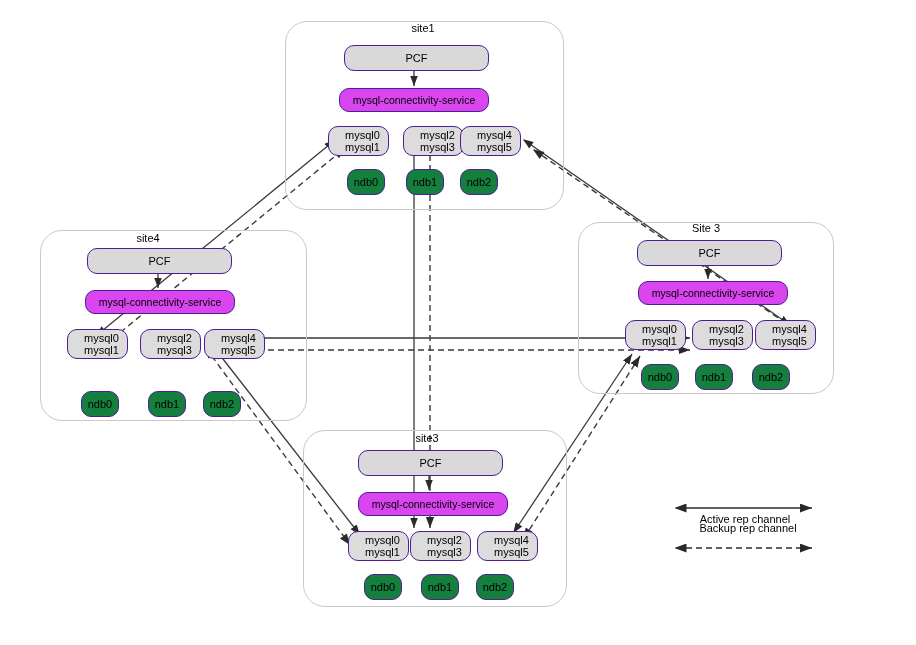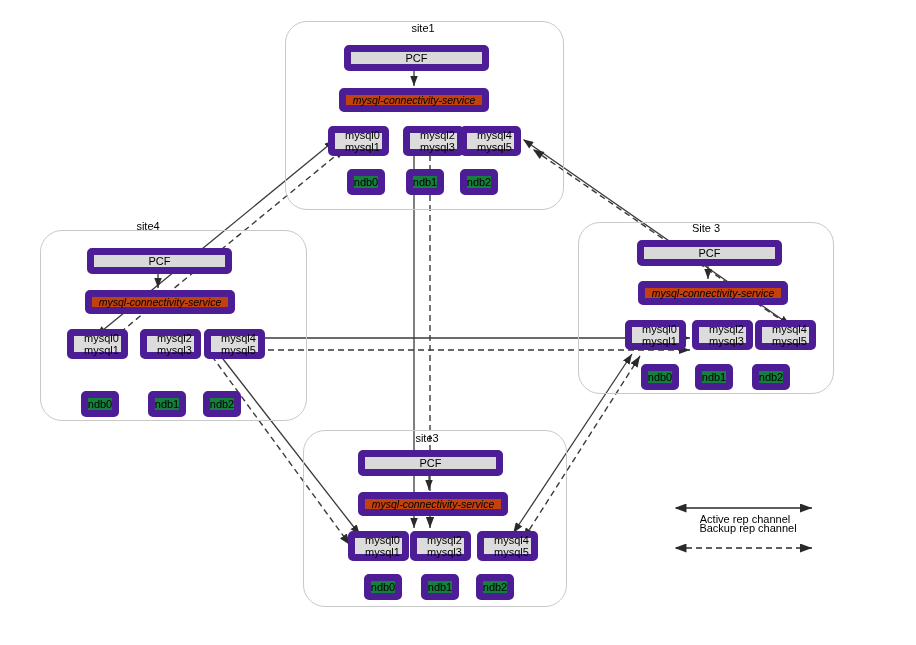--- a/index.html
+++ b/index.html
@@ -3,25 +3,25 @@
 <meta charset="utf-8">
 <style>
   html,body{margin:0;padding:0;background:#ffffff;}
   body{width:916px;height:645px;position:relative;overflow:hidden;
        font-family:"Liberation Sans","DejaVu Sans",sans-serif;color:#000;}
   #canvas{position:absolute;left:0;top:0;width:740px;height:645px;}
   svg.wires{position:absolute;left:0;top:0;width:916px;height:645px;pointer-events:none;}
   .site{position:absolute;border:1px solid #c9c9c9;border-radius:22px;background:transparent;}
   .site-title{position:absolute;font-size:11px;color:#000;text-align:center;white-space:nowrap;
               transform:translateX(-50%);}
-  .node{position:absolute;background:#dcdcdc;border:7px solid #4c1d95;border-radius:5px;
+  .node{position:absolute;background:#dcdcdc;border:1px solid #4c1d95;border-radius:10px;
         display:flex;align-items:center;justify-content:center;text-align:right;
         font-size:11px;line-height:12.5px;color:#000;box-sizing:border-box;}
   .node.pcf{background:#d9d9d9;}
-  .node.svc{background:#c2410c;font-size:10.5px;font-style:italic;}
+  .node.svc{background:#d946ef;font-size:10.5px;}
   .node.mysql{background:#dcdcdc;font-size:11px;flex-direction:column;padding-left:8px;}
   .node.ndb{background:#15803d;font-size:11px;}
   .legend-label{position:absolute;font-size:11px;color:#000;white-space:nowrap;
                 transform:translateX(-50%);}
 </style>
 </head>
 <body>
 
 <div id="canvas">
 
@@ -112,21 +112,21 @@
         <span>mysql3</span>
       </div>
       <div class="node mysql" style="left: 477px; top: 531px; width: 61px; height: 30px;">
         <span>mysql4</span>
         <span>mysql5</span>
       </div>
       <div class="node ndb" style="left: 364px; top: 574px; width: 38px; height: 26px;">ndb0</div>
       <div class="node ndb" style="left: 421px; top: 574px; width: 38px; height: 26px;">ndb1</div>
       <div class="node ndb" style="left: 476px; top: 574px; width: 38px; height: 26px;">ndb2</div>
       <div class="site" style="left: 40px; top: 230px; width: 265px; height: 189px;"></div>
-      <div class="site-title" style="left: 148px; top: 220px;">site4</div>
+      <div class="site-title" style="left: 148px; top: 232px;">site4</div>
       <div class="node pcf" style="left: 87px; top: 248px; width: 145px; height: 26px;">PCF</div>
       <div class="node svc" style="left: 85px; top: 290px; width: 150px; height: 24px;">mysql-connectivity-service</div>
       <div class="node mysql" style="left: 67px; top: 329px; width: 61px; height: 30px;">
         <span>mysql0</span>
         <span>mysql1</span>
       </div>
       <div class="node mysql" style="left: 140px; top: 329px; width: 61px; height: 30px;">
         <span>mysql2</span>
         <span>mysql3</span>
       </div>

